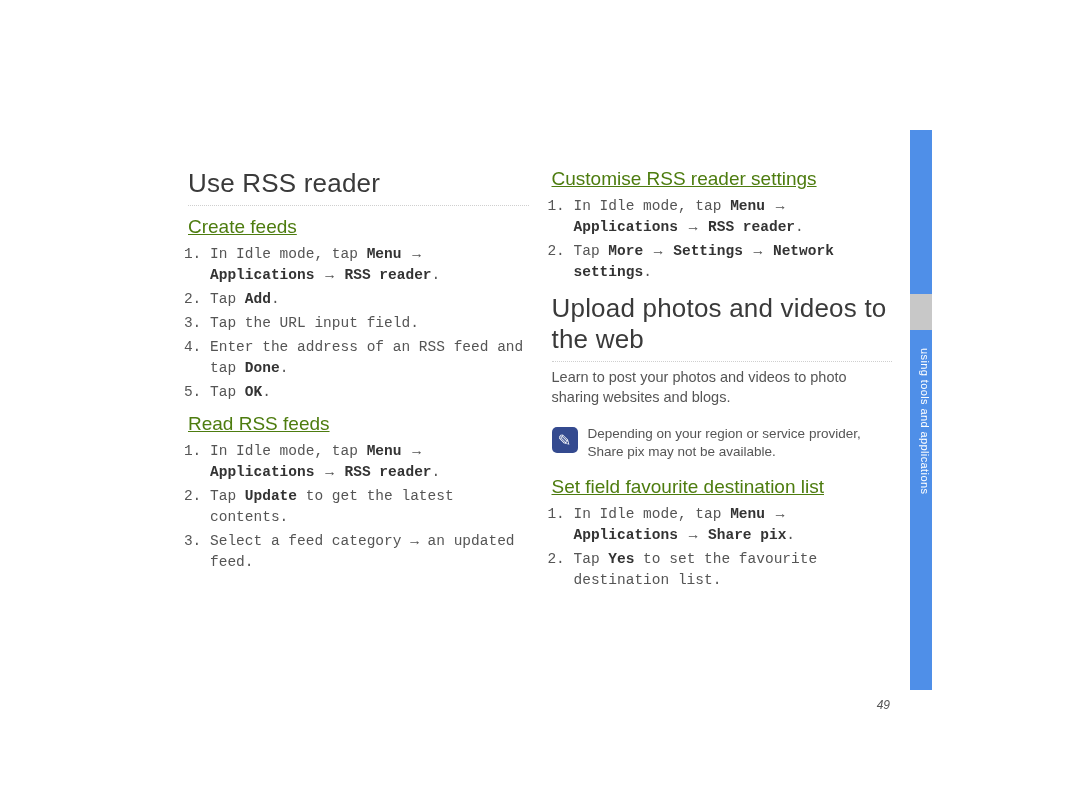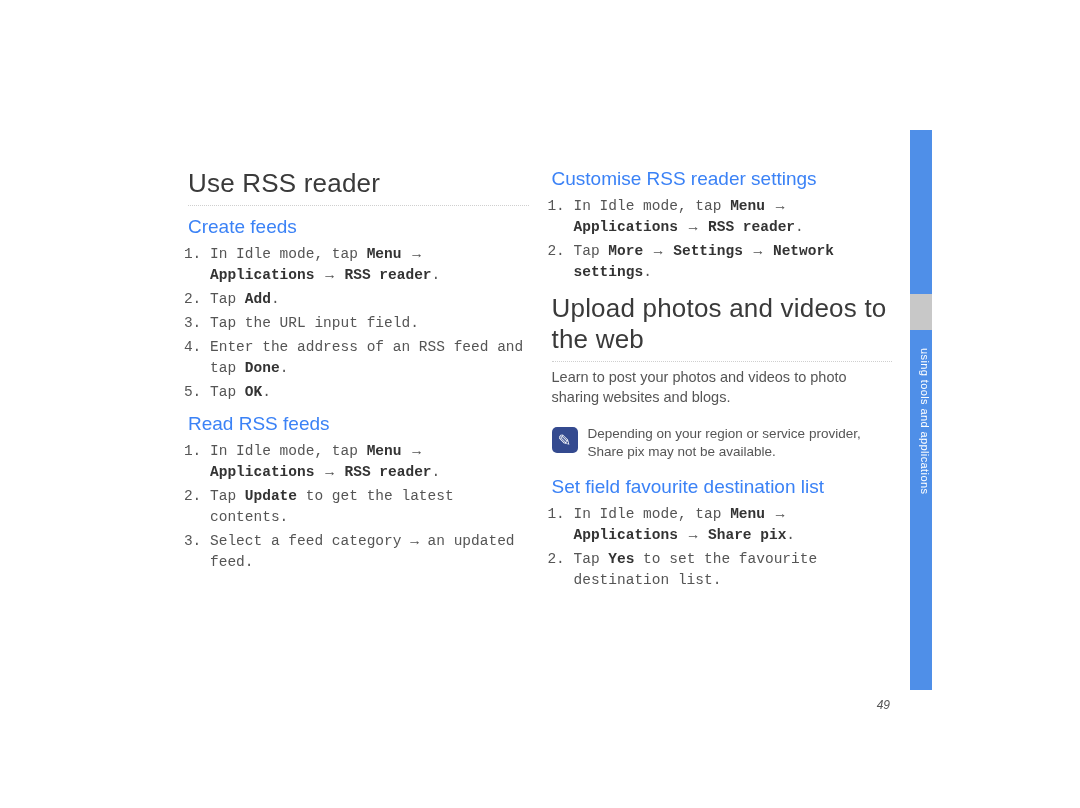--- a/index.html
+++ b/index.html
@@ -37,22 +37,23 @@
   }
   p.intro {
     font-size: 14.5px;
     line-height: 1.35;
     margin: 6px 0 14px 0;
     color: #555;
   }
   h2.blue-sub {
     font-size: 19px;
     font-weight: 400;
-    color: #3b82f6;
+    color: #4d7c0f;
     margin: 10px 0 6px 0;
+    text-decoration: underline;
   }
   ol.steps {
     list-style: decimal;
     margin: 2px 0 10px 0;
     padding-left: 22px;
     font-size: 14.5px;
     color: #555;
     line-height: 1.45;
   }
   ol.steps li {

